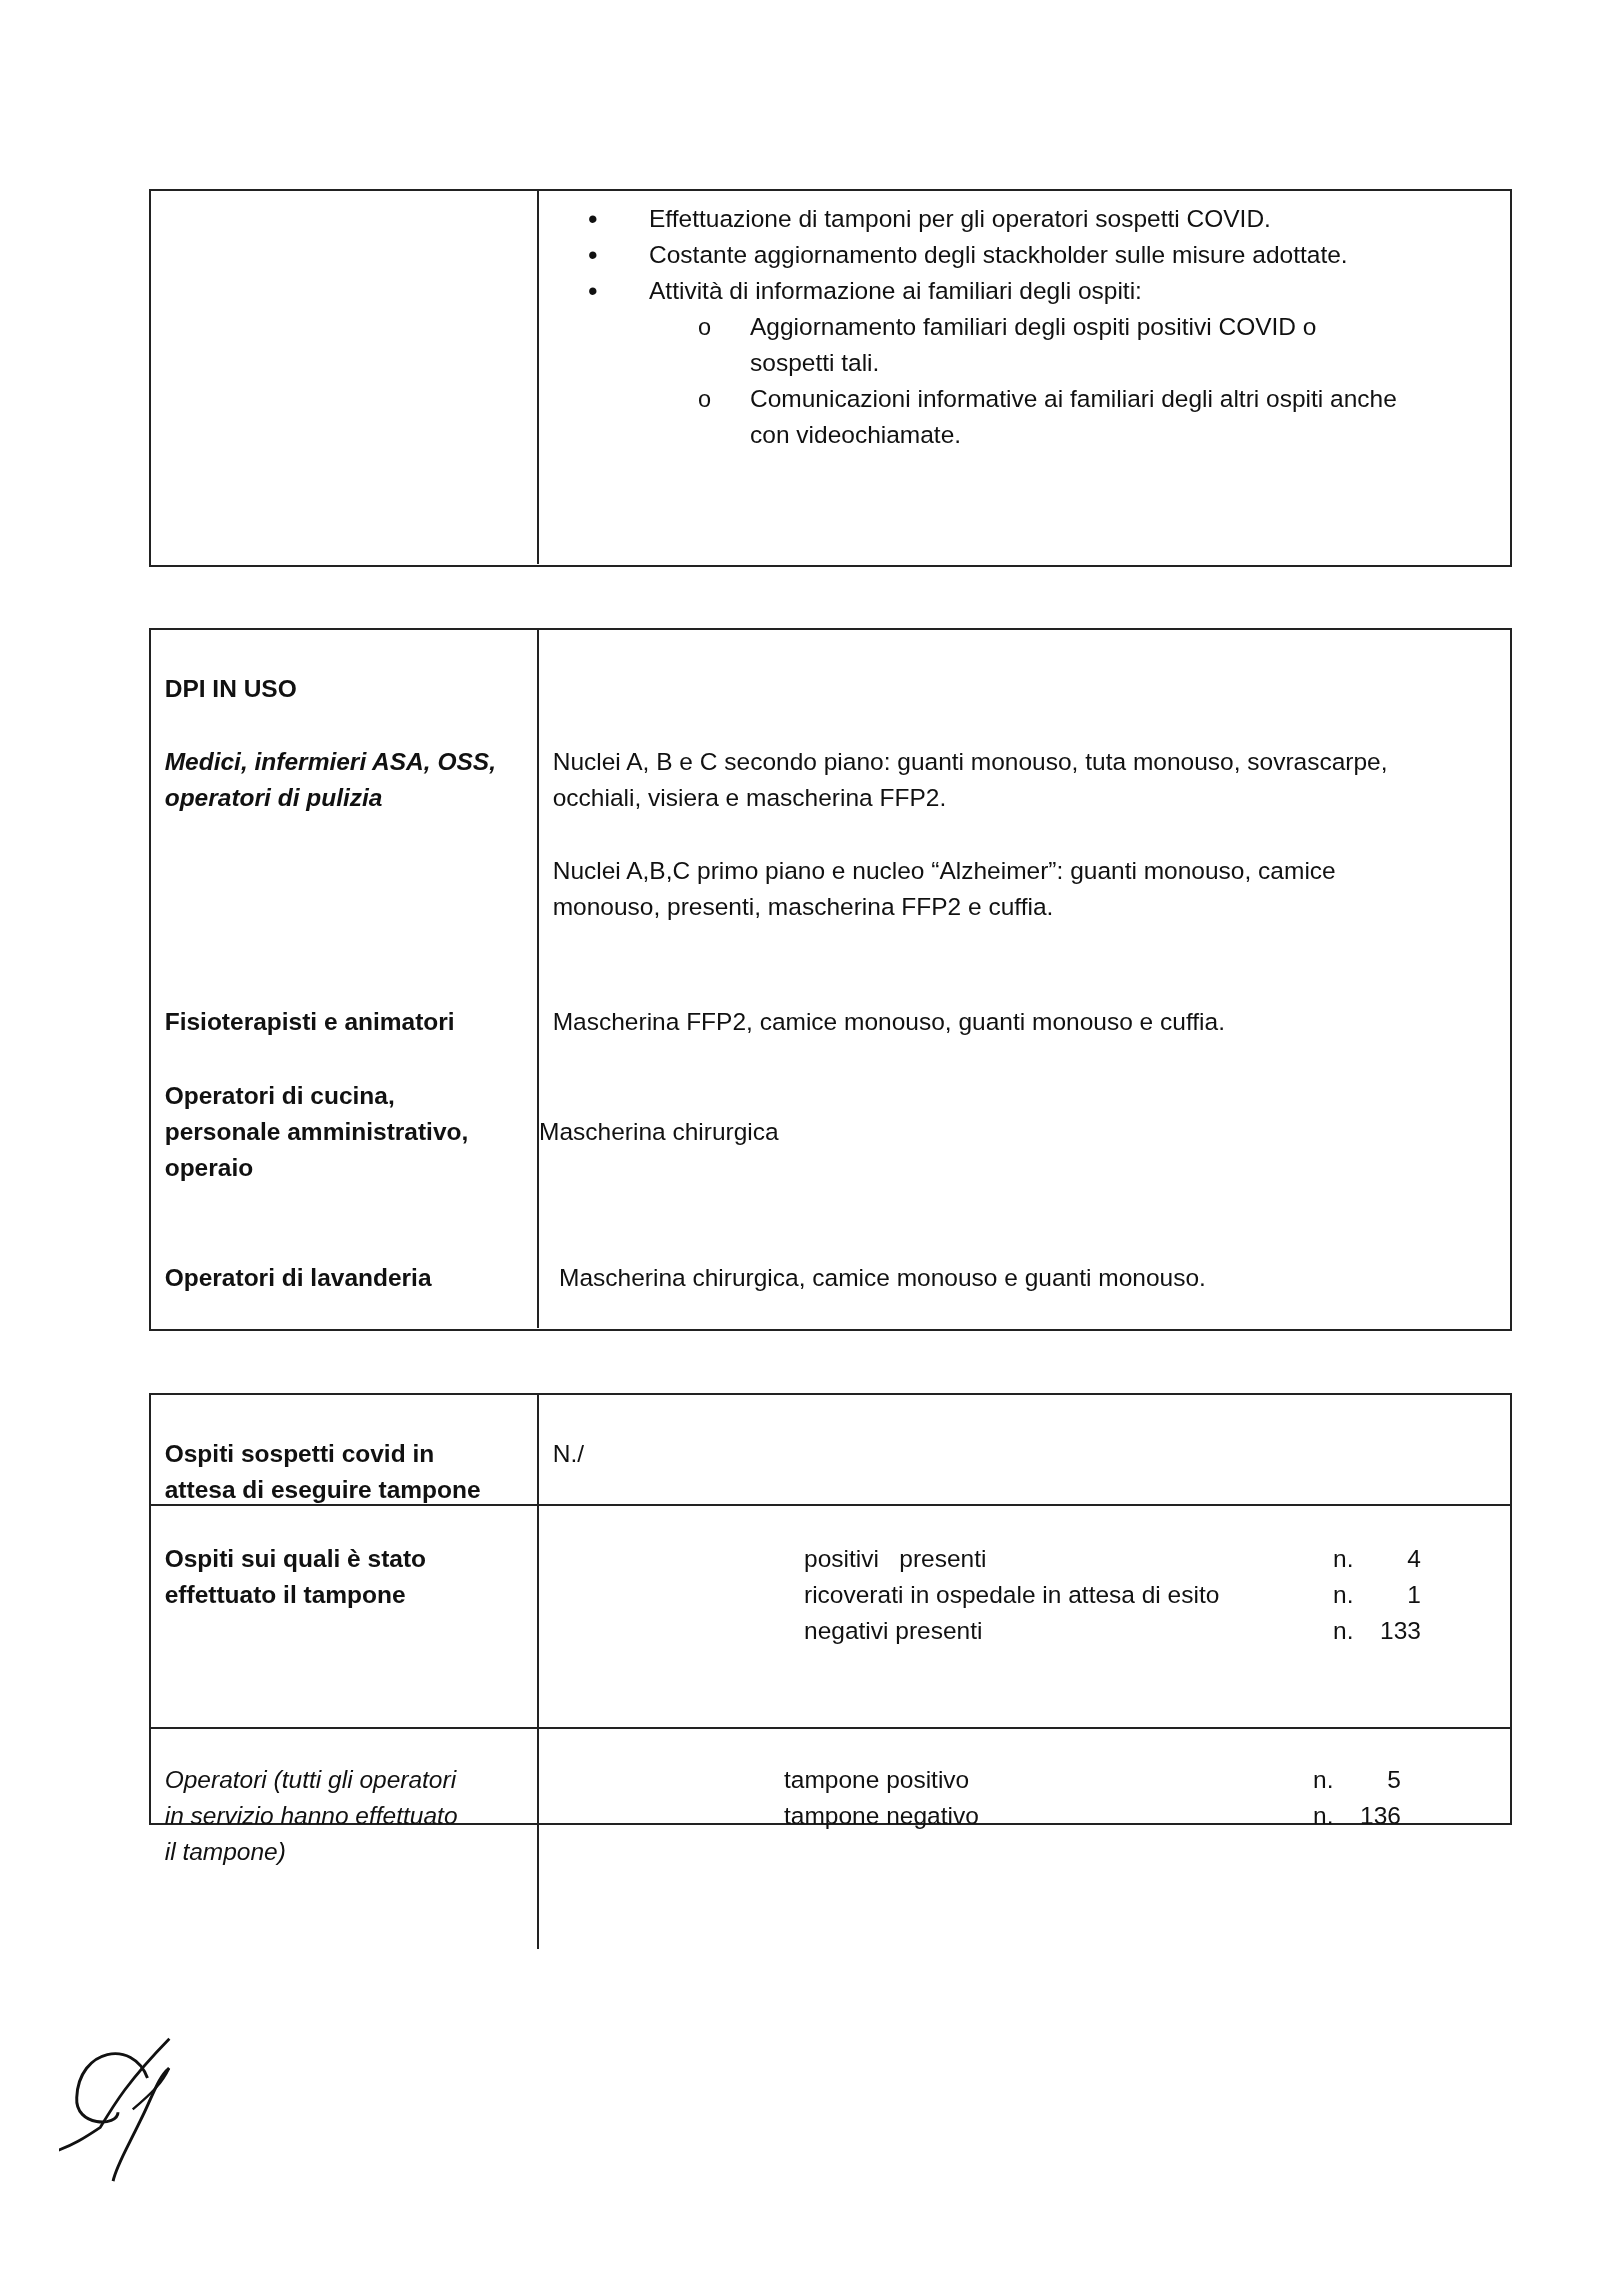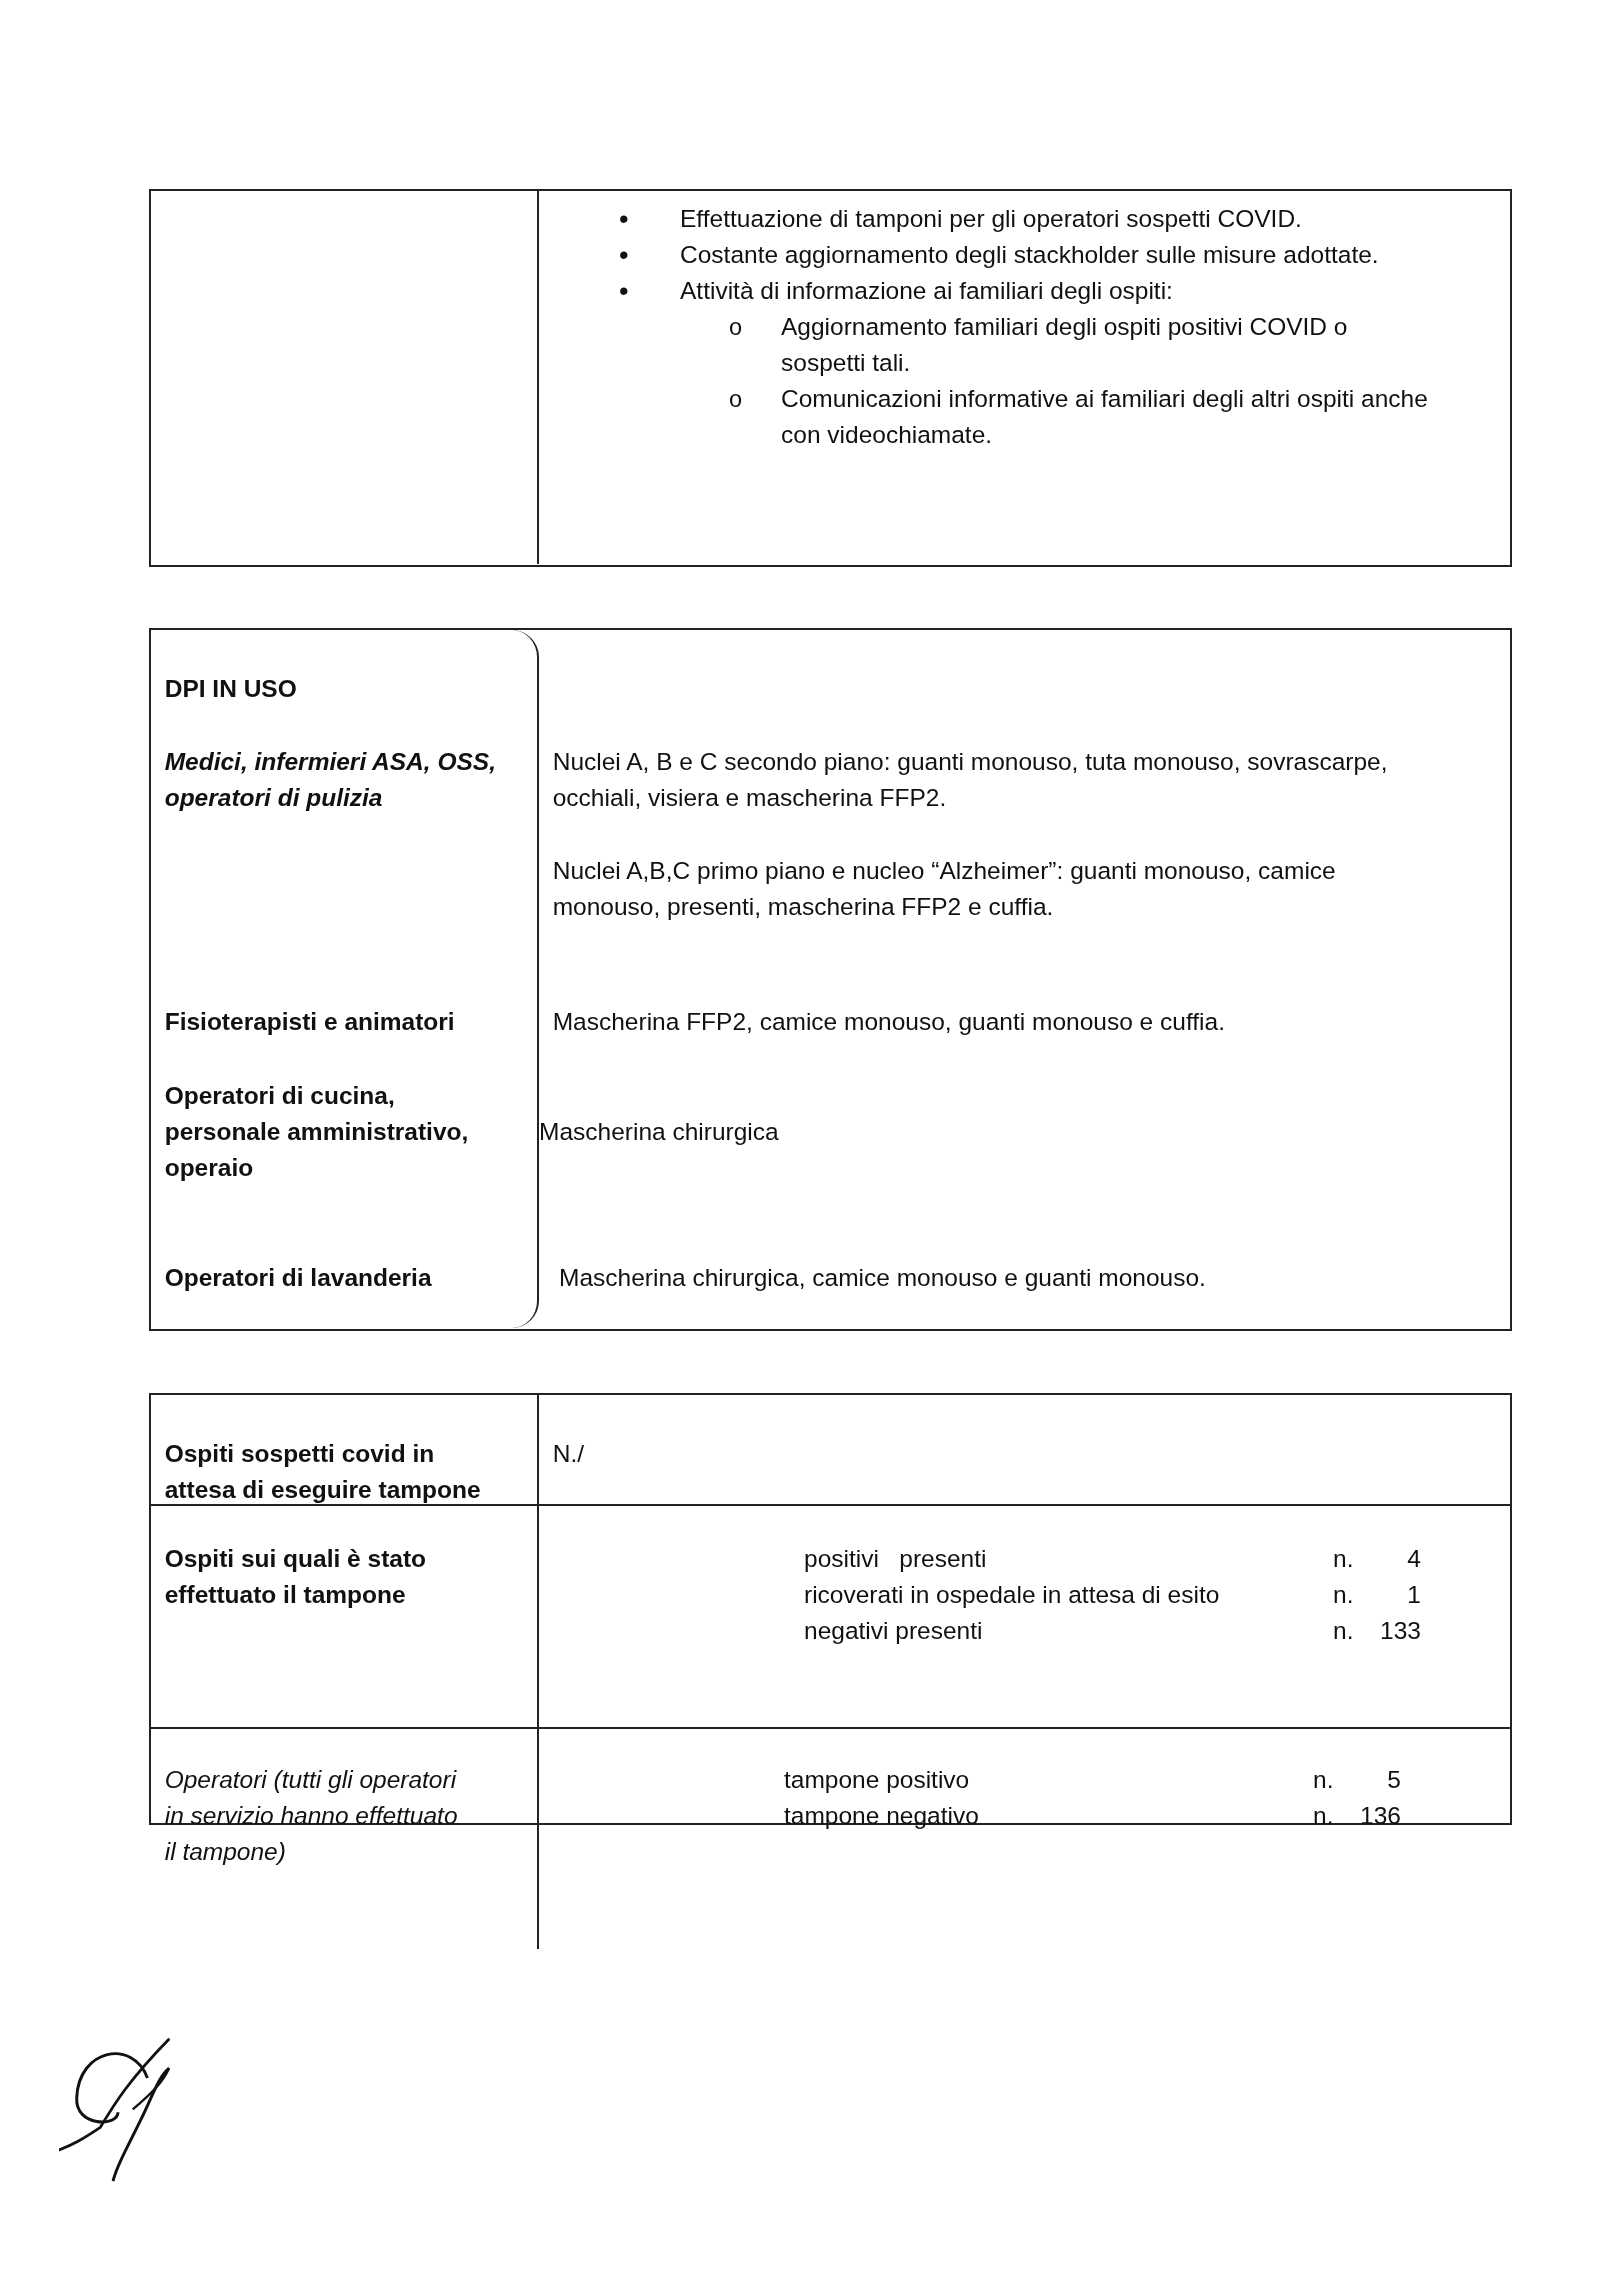--- a/index.html
+++ b/index.html
@@ -29,21 +29,21 @@
   .stat .n { width: 39px; }
   .stat .v { width: 49px; text-align: right; }
   .sig { position: absolute; left: 59px; top: 2019px; }
 </style>
 </head>
 <body>
 
 <div class="tbl" style="top:189px;height:378px;">
   <div class="row" style="height:373px;">
     <div class="lc"></div>
-    <div class="rc" style="padding-top:9.8px;padding-left:0;margin-left:31px;">
+    <div class="rc" style="padding-top:9.8px;padding-left:0;">
       <ul class="l1">
         <li><span>Effettuazione di tamponi per gli operatori sospetti COVID.</span></li>
         <li><span>Costante aggiornamento degli stackholder sulle misure adottate.</span></li>
         <li><span>Attività di informazione ai familiari degli ospiti:</span>
           <ul class="l2" style="margin-left:-110px;">
             <li>
                 <div>Aggiornamento familiari degli ospiti positivi COVID o</div>
                 <div>sospetti tali.</div>
               </li>
             <li>
@@ -52,21 +52,21 @@
               </li>
           </ul>
         </li>
       </ul>
     </div>
   </div>
 </div>
 
 <div class="tbl" style="top:628px;height:703px;">
   <div class="row" style="height:698px;">
-    <div class="lc" style="position:relative;border-radius:27px;">
+    <div class="lc" style="position:relative;">
       <div class="b line" style="position:absolute;top:41px;left:13.7px;">DPI IN USO</div>
       <div class="b" style="position:absolute;top:114px;left:13.7px;font-style:italic;">
         <div class="line">Medici, infermieri ASA, OSS,</div>
         <div class="line">operatori di pulizia</div>
       </div>
       <div class="b line" style="position:absolute;top:374px;left:13.7px;">Fisioterapisti e animatori</div>
       <div class="b" style="position:absolute;top:448px;left:13.7px;">
         <div class="line">Operatori di cucina,</div>
         <div class="line">personale amministrativo,</div>
         <div class="line">operaio</div>

